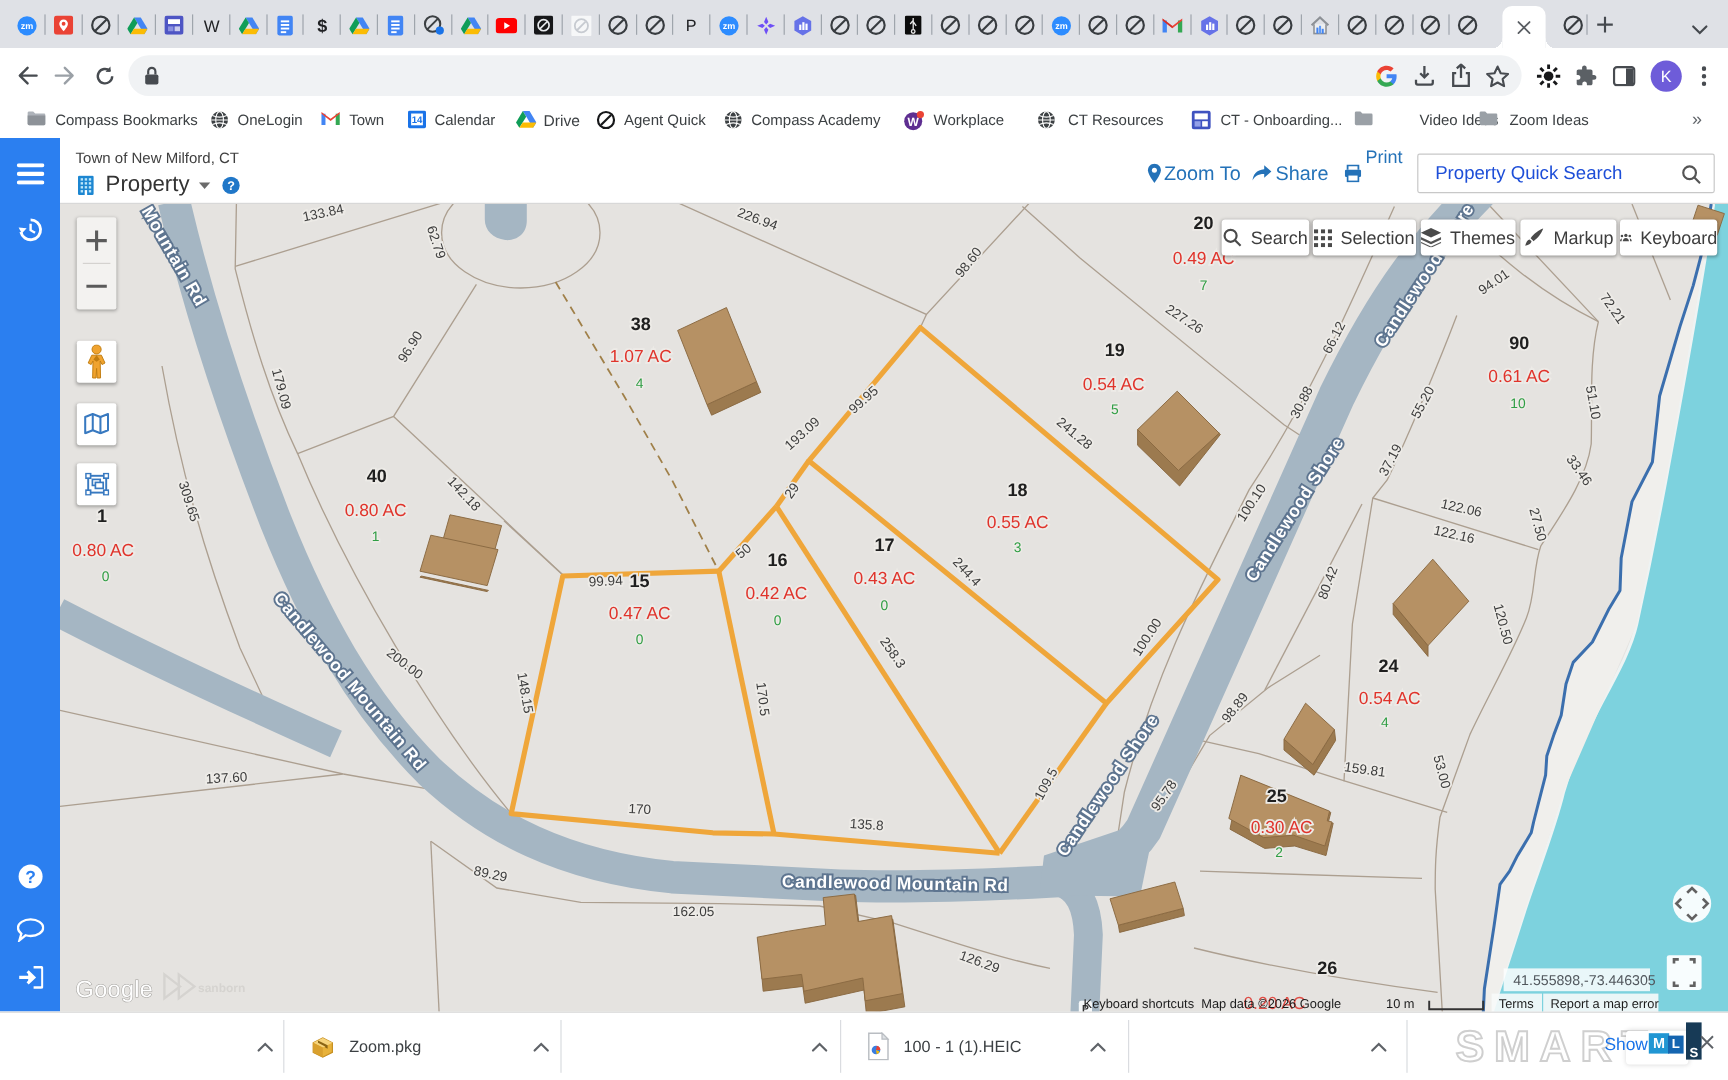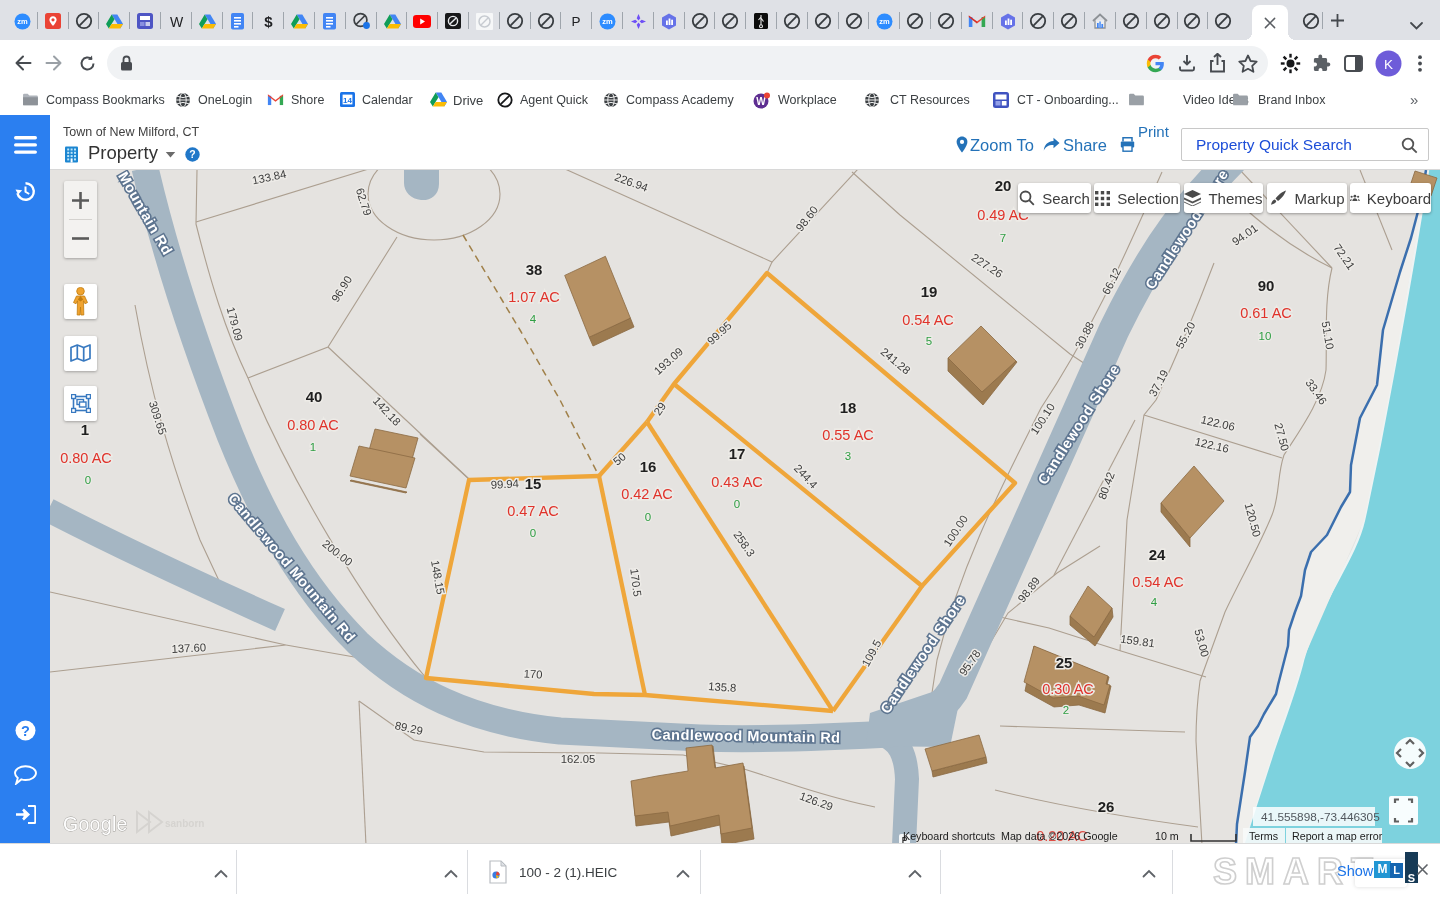--- a/index.html
+++ b/index.html
@@ -471,21 +471,21 @@
             <line x1="1" y1="8" x2="15" y2="8"></line>
             <path d="M2 4.2 Q8 7 14 4.2 M2 11.8 Q8 9 14 11.8"></path>
           </g>
         </svg></div>
 <div class="abs" style="left:198px;top:8px;font-size:12.5px;color:#3c4043;white-space:nowrap">OneLogin</div>
 <div class="abs" style="left:267px;top:7px"><svg width="17" height="13" viewBox="0 0 18 14">
           <path d="M0.8 13 L0.8 3 L4.4 3 L4.4 13 Z" fill="#4285f4"></path>
           <path d="M13.6 13 L13.6 3 L17.2 3 L17.2 13 Z" fill="#34a853"></path>
           <path d="M0.8 3 L9 9.5 L17.2 3 L17.2 1.4 L9 7.6 L0.8 1.4 Z" fill="#ea4335"></path>
         </svg></div>
-<div class="abs" style="left:291px;top:8px;font-size:12.5px;color:#3c4043;white-space:nowrap">Shore</div>
+<div class="abs" style="left:291px;top:8px;font-size:12.5px;color:#3c4043;white-space:nowrap">Town</div>
 <div class="abs" style="left:340px;top:7px"><svg width="15" height="15" viewBox="0 0 15 15">
           <rect width="15" height="15" rx="1.5" fill="#1a73e8"></rect>
           <rect x="2.6" y="2.6" width="9.8" height="9.8" fill="#fff"></rect>
           <text x="7.5" y="10.6" font-size="8" fill="#1a73e8" text-anchor="middle" font-weight="bold">14</text>
         </svg></div>
 <div class="abs" style="left:362px;top:8px;font-size:12.5px;color:#3c4043;white-space:nowrap">Calendar</div>
 <div class="abs" style="left:430px;top:7px"><svg width="17" height="15" viewBox="0 0 17 15">
           <path d="M5.7 0.5 L11.3 0.5 L17 10 L14.2 14.5 Z" fill="#4285f4"></path>
           <path d="M5.7 0.5 L0 10 L2.8 14.5 L8.5 5.2 Z" fill="#0f9d58"></path>
           <path d="M2.8 14.5 L14.2 14.5 L17 10 L5.6 10 Z" fill="#fbbc04"></path>
@@ -527,21 +527,21 @@
           <rect x="8.8" y="9" width="4.7" height="4.5" fill="#fff"></rect>
         </svg></div>
 <div class="abs" style="left:1017px;top:8px;font-size:12.3px;color:#3c4043;white-space:nowrap">CT - Onboarding...</div>
 <div class="abs" style="left:1128px;top:7px"><svg width="16" height="13" viewBox="0 0 17 14">
           <path d="M1 2.2 a1.3 1.3 0 0 1 1.3 -1.3 L6 0.9 L7.8 2.8 L15.7 2.8 a1.3 1.3 0 0 1 1.3 1.3 L17 12 a1.3 1.3 0 0 1 -1.3 1.3 L2.3 13.3 A1.3 1.3 0 0 1 1 12 Z" fill="#9aa0a6"></path>
         </svg></div>
 <div class="abs" style="left:1183px;top:8px;font-size:12.5px;color:#3c4043;white-space:nowrap">Video Ideas</div>
 <div class="abs" style="left:1232px;top:7px"><svg width="16" height="13" viewBox="0 0 17 14">
           <path d="M1 2.2 a1.3 1.3 0 0 1 1.3 -1.3 L6 0.9 L7.8 2.8 L15.7 2.8 a1.3 1.3 0 0 1 1.3 1.3 L17 12 a1.3 1.3 0 0 1 -1.3 1.3 L2.3 13.3 A1.3 1.3 0 0 1 1 12 Z" fill="#9aa0a6"></path>
         </svg></div>
-<div class="abs" style="left:1258px;top:8px;font-size:12.5px;color:#3c4043;white-space:nowrap">Brand Inbox</div>
+<div class="abs" style="left:1258px;top:8px;font-size:12.5px;color:#3c4043;white-space:nowrap">Zoom Ideas</div>
 <div class="abs" style="left:1410px;top:6px;color:#5f6368;font-size:15px">»</div>
     </div>
   </div>
   <div id="appheader">
 <div id="town">Town of New Milford, CT</div>
 <svg class="abs" style="left:64px;top:31px" width="16" height="17" viewBox="0 0 16 17">
       <rect x="1" y="0.5" width="13" height="16" rx="1" fill="#1c86d1"></rect>
       <g fill="#bde6fa">
         <rect x="3.2" y="2.5" width="2" height="2"></rect>
         <rect x="6.6" y="2.5" width="2" height="2"></rect>
@@ -886,36 +886,45 @@
         <path d="M19 13 C19 10.3 17.6 8.6 15.6 8.4 C16.3 9.7 16.4 11.3 16.4 13 Z"></path>
       </g>
     </svg>
     <span>Keyboard</span>
   </div>
 
   <div id="dlbar">
 <div class="abs" style="left:214px;top:20px"><svg width="14" height="9" viewBox="0 0 14 9">
         <path d="M1.5 7.5 L7 2 L12.5 7.5" fill="none" stroke="#5f6368" stroke-width="1.8" stroke-linecap="round"></path>
       </svg></div>
+<div class="chip" style="left:258px">
+      <svg width="22" height="22" viewBox="0 0 22 22">
+        <path d="M3 8 L11 4 L19 8 L19 16 L11 20 L3 16 Z" fill="#e8b23a" stroke="#c79022" stroke-width="1"></path>
+        <path d="M3 8 L11 12 L19 8 L11 4 Z" fill="#f6d47c"></path>
+        <path d="M11 12 L11 20 L3 16 L3 8 Z" fill="#d9a02e"></path>
+        <path d="M7 6 L15 10 L15 13 L13 12 L13 11 L7 8 Z" fill="#8a6414"></path>
+      </svg>
+      <span>Zoom.pkg</span>
+    </div>
 <div class="abs" style="left:444px;top:20px"><svg width="14" height="9" viewBox="0 0 14 9">
         <path d="M1.5 7.5 L7 2 L12.5 7.5" fill="none" stroke="#5f6368" stroke-width="1.8" stroke-linecap="round"></path>
       </svg></div>
-<div class="chip" style="left:488px">
+<div class="abs" style="left:676px;top:20px"><svg width="14" height="9" viewBox="0 0 14 9">
+        <path d="M1.5 7.5 L7 2 L12.5 7.5" fill="none" stroke="#5f6368" stroke-width="1.8" stroke-linecap="round"></path>
+      </svg></div>
+<div class="chip" style="left:722px">
       <svg width="20" height="24" viewBox="0 0 20 24">
         <path d="M2 1 L13 1 L18 6 L18 23 L2 23 Z" fill="#fff" stroke="#b9bdc2" stroke-width="1.2"></path>
         <path d="M13 1 L13 6 L18 6 Z" fill="#dfe2e6" stroke="#b9bdc2" stroke-width="1"></path>
         <circle cx="8" cy="15" r="3.6" fill="#3a7de0"></circle>
         <path d="M8.7 11.5 a3.6 3.6 0 0 1 2.9 3.5 L8 15 Z" fill="#e94335"></path>
         <path d="M10.9 16.2 a3.6 3.6 0 0 1 -2.3 2.3 L8 15 Z" fill="#fbbc04"></path>
       </svg>
-      <span>100 - 2 (1).HEIC</span>
+      <span>100 - 1 (1).HEIC</span>
     </div>
-<div class="abs" style="left:676px;top:20px"><svg width="14" height="9" viewBox="0 0 14 9">
-        <path d="M1.5 7.5 L7 2 L12.5 7.5" fill="none" stroke="#5f6368" stroke-width="1.8" stroke-linecap="round"></path>
-      </svg></div>
 <div class="abs" style="left:908px;top:20px"><svg width="14" height="9" viewBox="0 0 14 9">
         <path d="M1.5 7.5 L7 2 L12.5 7.5" fill="none" stroke="#5f6368" stroke-width="1.8" stroke-linecap="round"></path>
       </svg></div>
 <div class="abs" style="left:1142px;top:20px"><svg width="14" height="9" viewBox="0 0 14 9">
         <path d="M1.5 7.5 L7 2 L12.5 7.5" fill="none" stroke="#5f6368" stroke-width="1.8" stroke-linecap="round"></path>
       </svg></div>
 <div class="dlsep" style="left:236px"></div>
 <div class="dlsep" style="left:467px"></div>
 <div class="dlsep" style="left:700px"></div>
 <div class="dlsep" style="left:940px"></div>

